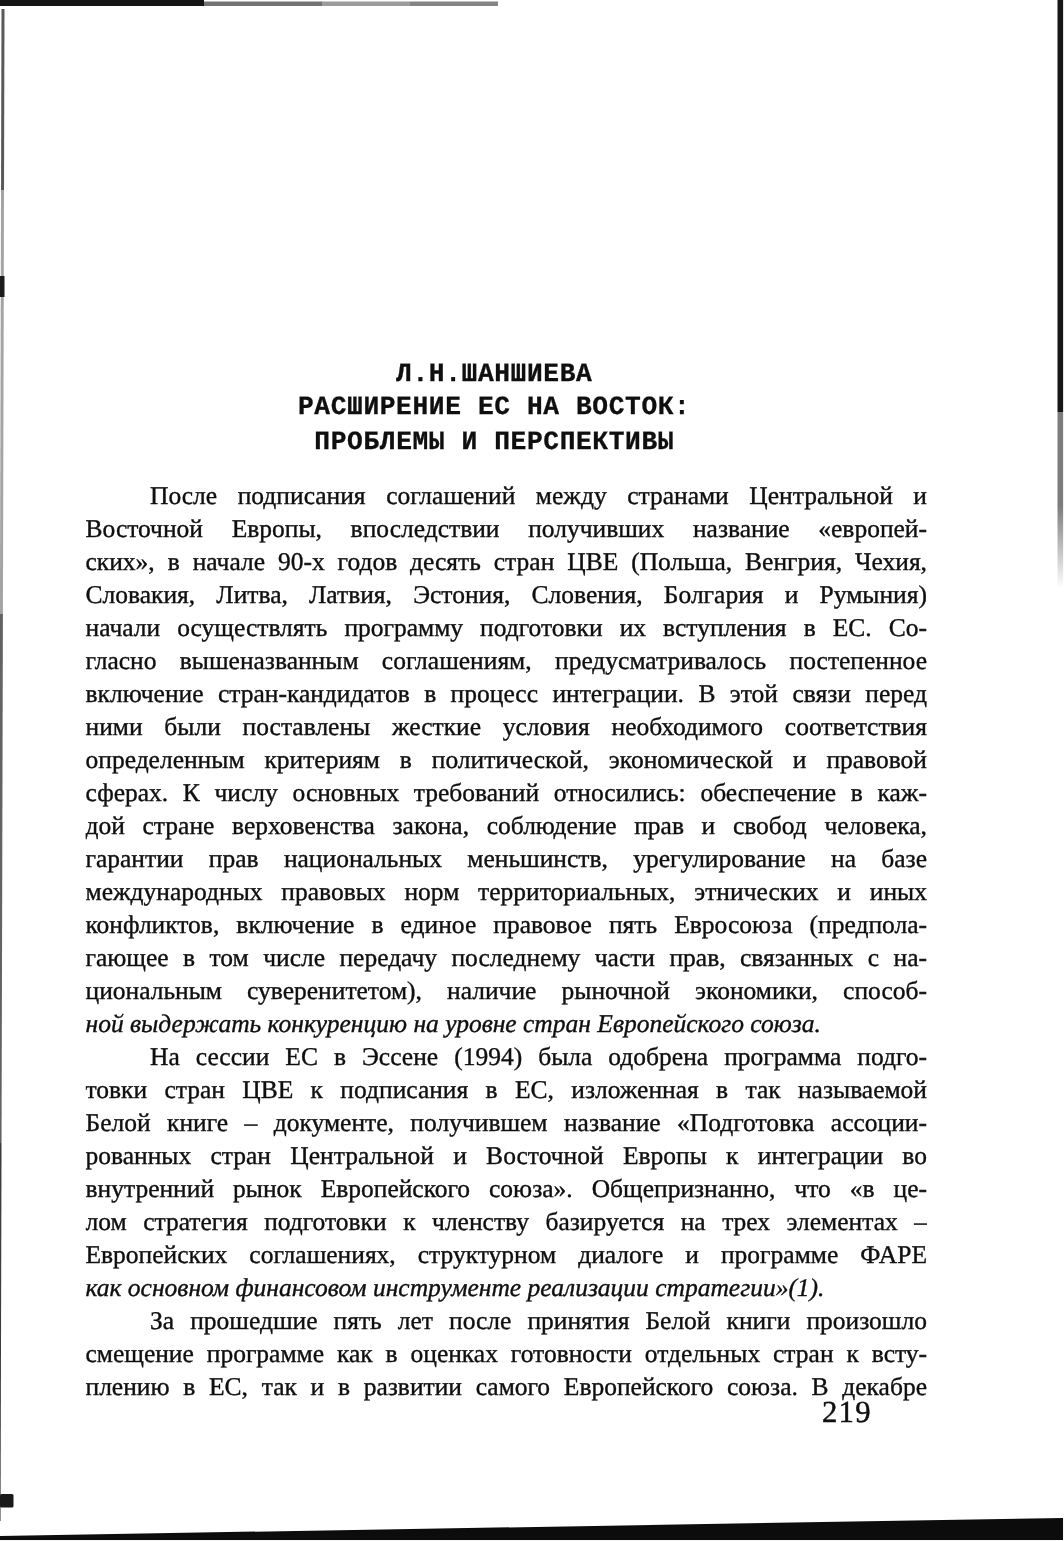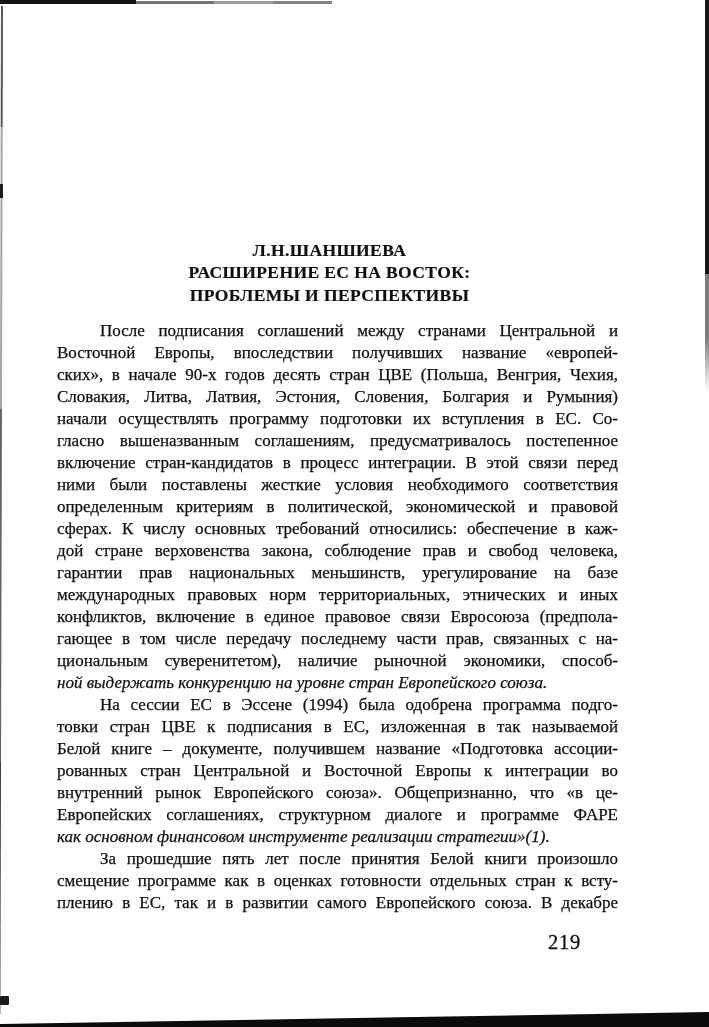--- a/index.html
+++ b/index.html
@@ -64,21 +64,21 @@
   #title-block {
     position: absolute;
     left: 49px; top: 239px; width: 561px;
     text-align: center;
     font-weight: bold;
     font-size: 17.5px;
     line-height: 22.3px;
     letter-spacing: 0.4px;
     -webkit-text-stroke: 0.2px #0f0f0f;
   }
-  #title-block .title-line { display: block; }
+  #title-block .title-line { display: block; font-family: Liberation Mono, monospace; }
 
   #body-text {
     position: absolute;
     left: 57px; top: 320px; width: 561px;
     font-size: 17px;
     line-height: 22px;
     -webkit-text-stroke: 0.25px #0f0f0f;
   }
   #body-text .line {
     height: 22px;
@@ -125,29 +125,30 @@
       <div class="line">Словакия, Литва, Латвия, Эстония, Словения, Болгария и Румыния)</div>
       <div class="line">начали осуществлять программу подготовки их вступления в ЕС. Со-</div>
       <div class="line">гласно вышеназванным соглашениям, предусматривалось постепенное</div>
       <div class="line">включение стран-кандидатов в процесс интеграции. В этой связи перед</div>
       <div class="line">ними были поставлены жесткие условия необходимого соответствия</div>
       <div class="line">определенным критериям в политической, экономической и правовой</div>
       <div class="line">сферах. К числу основных требований относились: обеспечение в каж-</div>
       <div class="line">дой стране верховенства закона, соблюдение прав и свобод человека,</div>
       <div class="line">гарантии прав национальных меньшинств, урегулирование на базе</div>
       <div class="line">международных правовых норм территориальных, этнических и иных</div>
-      <div class="line">конфликтов, включение в единое правовое связи Евросоюза (предпола-</div>
+      <div class="line">конфликтов, включение в единое правовое пять Евросоюза (предпола-</div>
       <div class="line">гающее в том числе передачу последнему части прав, связанных с на-</div>
       <div class="line">циональным суверенитетом), наличие рыночной экономики, способ-</div>
       <div class="line last">ной выдержать конкуренцию на уровне стран Европейского союза.</div>
       <div class="line indent">На сессии ЕС в Эссене (1994) была одобрена программа подго-</div>
       <div class="line">товки стран ЦВЕ к подписания в ЕС, изложенная в так называемой</div>
       <div class="line">Белой книге – документе, получившем название «Подготовка ассоции-</div>
       <div class="line">рованных стран Центральной и Восточной Европы к интеграции во</div>
       <div class="line">внутренний рынок Европейского союза». Общепризнанно, что «в це-</div>
+      <div class="line">лом стратегия подготовки к членству базируется на трех элементах –</div>
       <div class="line">Европейских соглашениях, структурном диалоге и программе ФАРЕ</div>
       <div class="line last">как основном финансовом инструменте реализации стратегии»(1).</div>
       <div class="line indent">За прошедшие пять лет после принятия Белой книги произошло</div>
       <div class="line">смещение программе как в оценках готовности отдельных стран к всту-</div>
       <div class="line">плению в ЕС, так и в развитии самого Европейского союза. В декабре</div>
     </div>
 
   <div id="page-number">219</div>
 
 </div>

